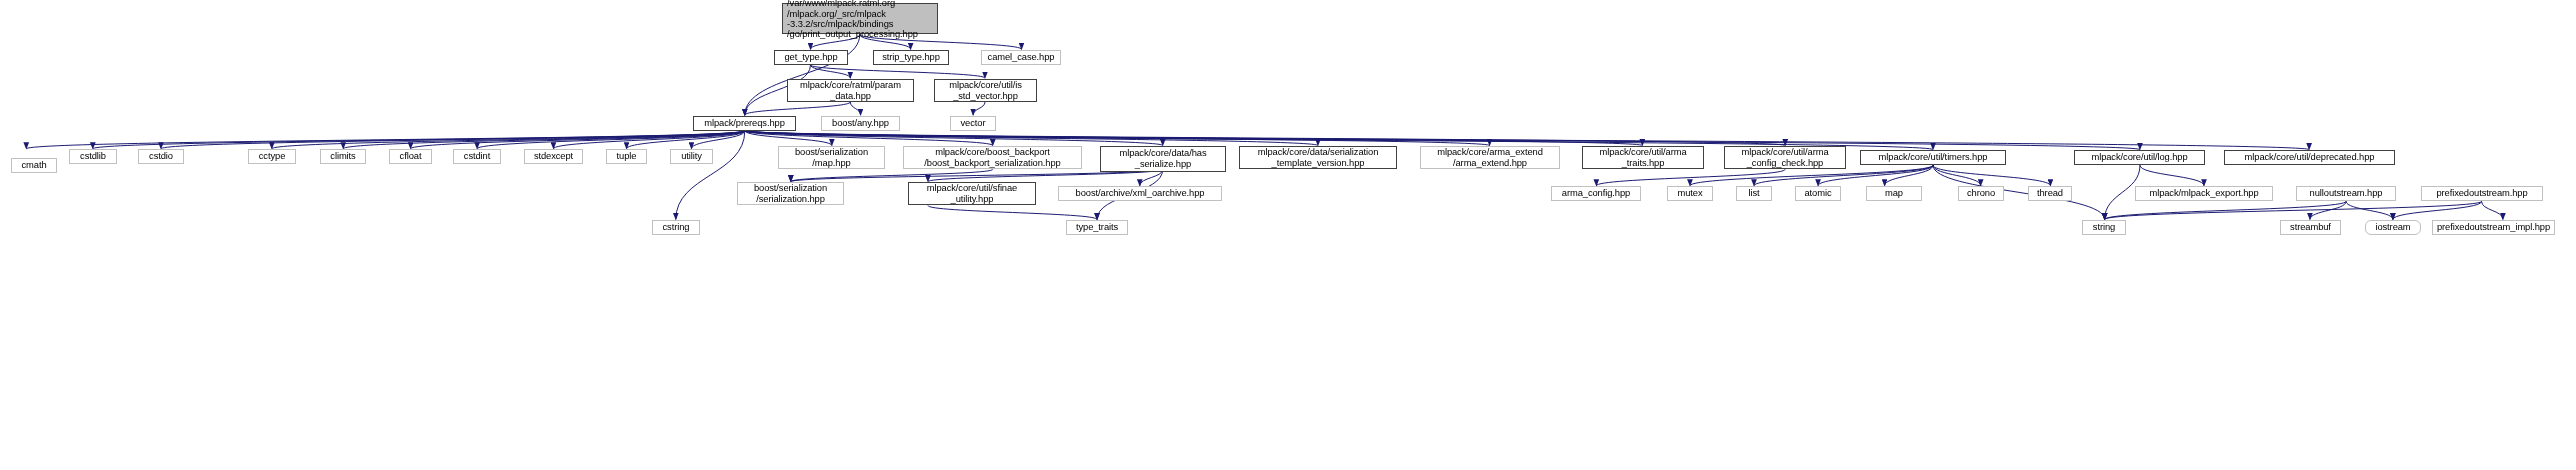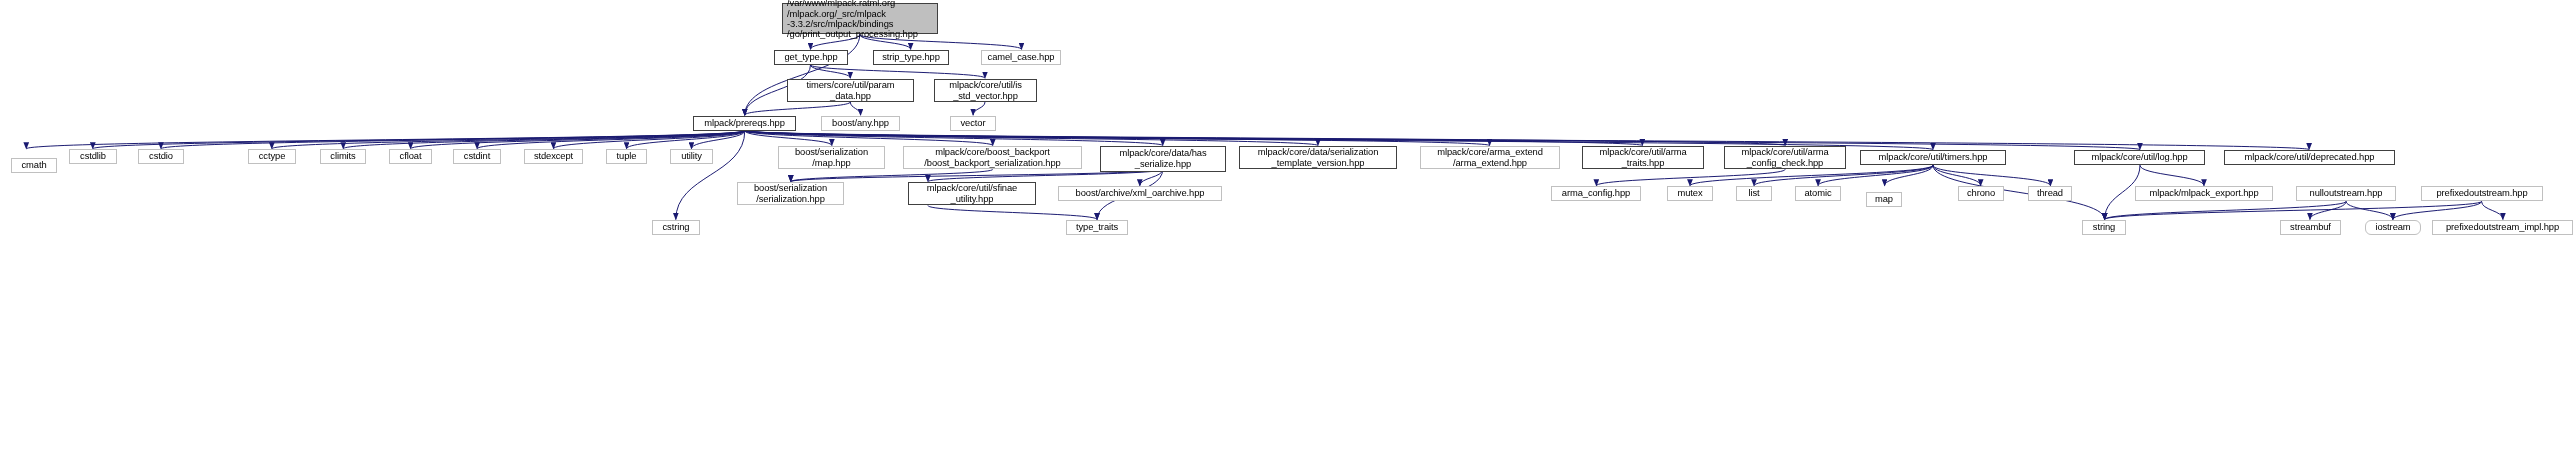--- a/index.html
+++ b/index.html
@@ -120,21 +120,21 @@
   </svg>
 
   <div id="nodes">
       <div class="node root" style="left: 782px; top: 3.3px; width: 156px; height: 31px;">/var/www/mlpack.ratml.org
 /mlpack.org/_src/mlpack
 -3.3.2/src/mlpack/bindings
 /go/print_output_processing.hpp</div>
       <div class="node strong" style="left: 774px; top: 50px; width: 74px; height: 15px;">get_type.hpp</div>
       <div class="node strong" style="left: 873px; top: 50px; width: 76px; height: 15px;">strip_type.hpp</div>
       <div class="node" style="left: 981px; top: 50px; width: 80px; height: 15px;">camel_case.hpp</div>
-      <div class="node strong" style="left: 787px; top: 79px; width: 127px; height: 23px;">timers/core/util/param
+      <div class="node strong" style="left: 787px; top: 79px; width: 127px; height: 23px;">mlpack/core/ratml/param
 _data.hpp</div>
       <div class="node strong" style="left: 934px; top: 79px; width: 103px; height: 23px;">mlpack/core/util/is
 _std_vector.hpp</div>
       <div class="node strong" style="left: 693px; top: 116px; width: 103px; height: 15px;">mlpack/prereqs.hpp</div>
       <div class="node" style="left: 821px; top: 116px; width: 79px; height: 15px;">boost/any.hpp</div>
       <div class="node" style="left: 950px; top: 116px; width: 46px; height: 15px;">vector</div>
       <div class="node" style="left: 11px; top: 149px; width: 46px; height: 15px; margin-top: 9px;">cmath</div>
       <div class="node" style="left: 69px; top: 149px; width: 48px; height: 15px;">cstdlib</div>
       <div class="node" style="left: 138px; top: 149px; width: 46px; height: 15px;">cstdio</div>
       <div class="node" style="left: 248px; top: 149px; width: 48px; height: 15px;">cctype</div>
@@ -163,28 +163,28 @@
       <div class="node strong" style="left: 2224px; top: 150px; width: 171px; height: 15px;">mlpack/core/util/deprecated.hpp</div>
       <div class="node" style="left: 737px; top: 182px; width: 107px; height: 23px;">boost/serialization
 /serialization.hpp</div>
       <div class="node strong" style="left: 864px; top: 182px; width: 128px; height: 23px; margin-left: 44px;">mlpack/core/util/sfinae
 _utility.hpp</div>
       <div class="node" style="left: 1058px; top: 186px; width: 164px; height: 15px;">boost/archive/xml_oarchive.hpp</div>
       <div class="node" style="left: 1551px; top: 186px; width: 90px; height: 15px;">arma_config.hpp</div>
       <div class="node" style="left: 1667px; top: 186px; width: 46px; height: 15px;">mutex</div>
       <div class="node" style="left: 1736px; top: 186px; width: 36px; height: 15px;">list</div>
       <div class="node" style="left: 1795px; top: 186px; width: 46px; height: 15px;">atomic</div>
-      <div class="node" style="left: 1866px; top: 192px; width: 36px; height: 15px;">map</div>
+      <div class="node" style="left: 1866px; top: 186px; width: 56px; height: 15px;">map</div>
       <div class="node" style="left: 1958px; top: 186px; width: 46px; height: 15px;">chrono</div>
       <div class="node" style="left: 2028px; top: 186px; width: 44px; height: 15px;">thread</div>
       <div class="node" style="left: 2135px; top: 186px; width: 138px; height: 15px;">mlpack/mlpack_export.hpp</div>
       <div class="node" style="left: 2296px; top: 186px; width: 100px; height: 15px;">nulloutstream.hpp</div>
       <div class="node" style="left: 2421px; top: 186px; width: 122px; height: 15px;">prefixedoutstream.hpp</div>
       <div class="node" style="left: 652px; top: 220px; width: 48px; height: 15px;">cstring</div>
       <div class="node" style="left: 1066px; top: 220px; width: 62px; height: 15px;">type_traits</div>
       <div class="node" style="left: 2082px; top: 220px; width: 44px; height: 15px;">string</div>
       <div class="node" style="left: 2280px; top: 220px; width: 61px; height: 15px;">streambuf</div>
       <div class="node" style="left: 2365px; top: 220px; width: 56px; height: 15px; border-radius: 6px;">iostream</div>
-      <div class="node" style="left: 2432px; top: 220px; width: 141px; height: 15px; text-align: center;">prefixedoutstream_impl.hpp</div>
+      <div class="node" style="left: 2432px; top: 220px; width: 123px; height: 15px; text-align: center;">prefixedoutstream_impl.hpp</div>
     </div>
 
 </div>
 
 
 </body></html>

